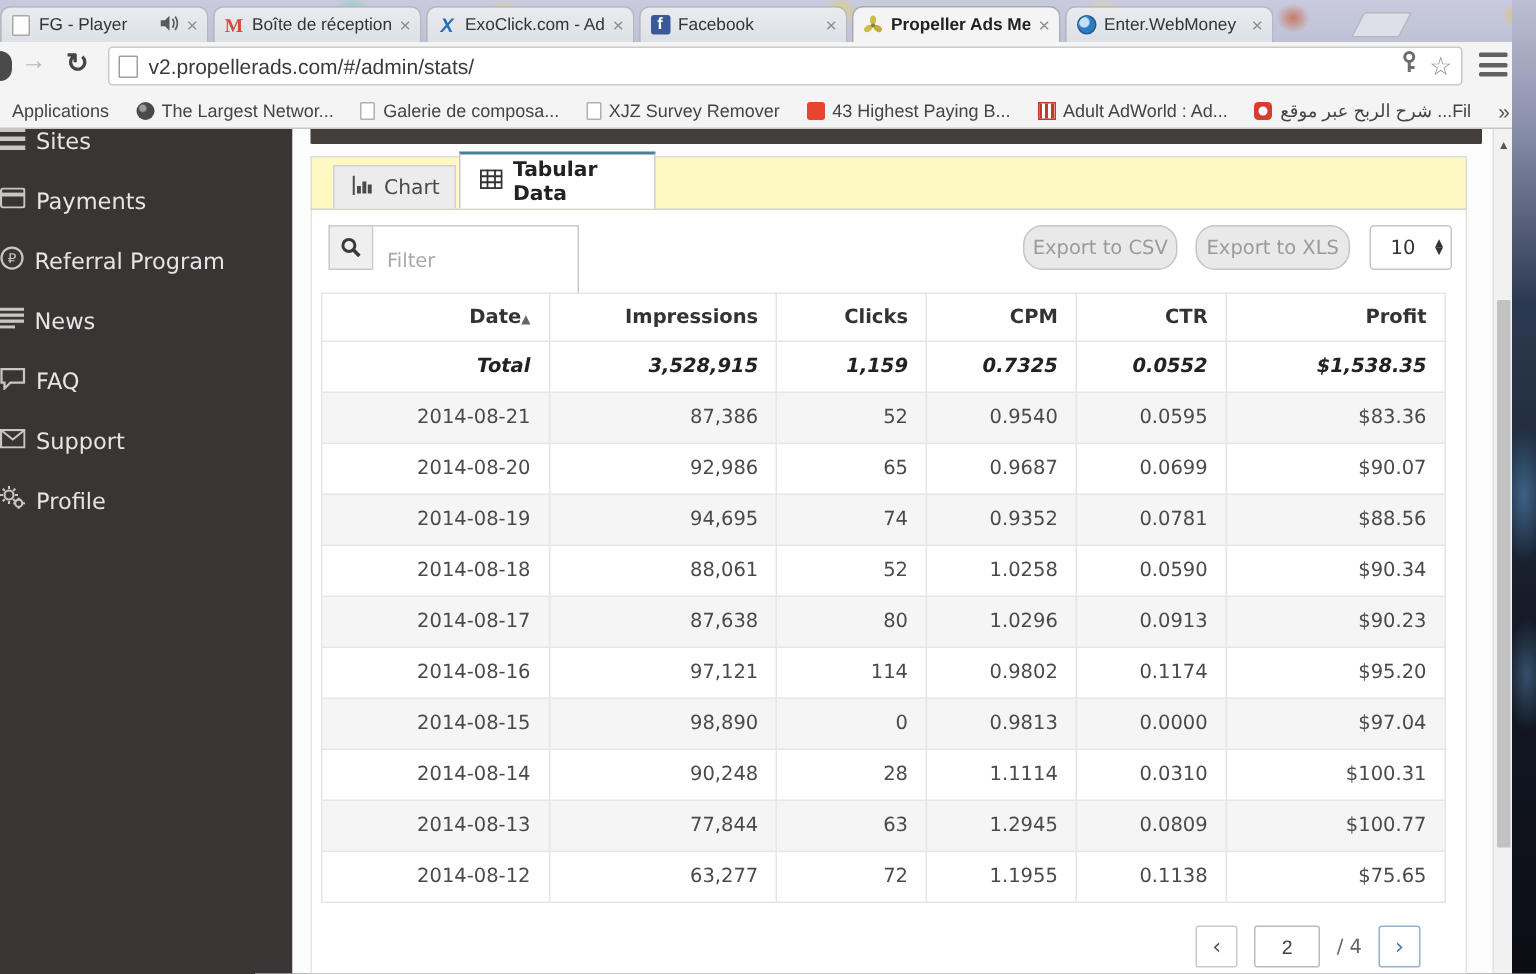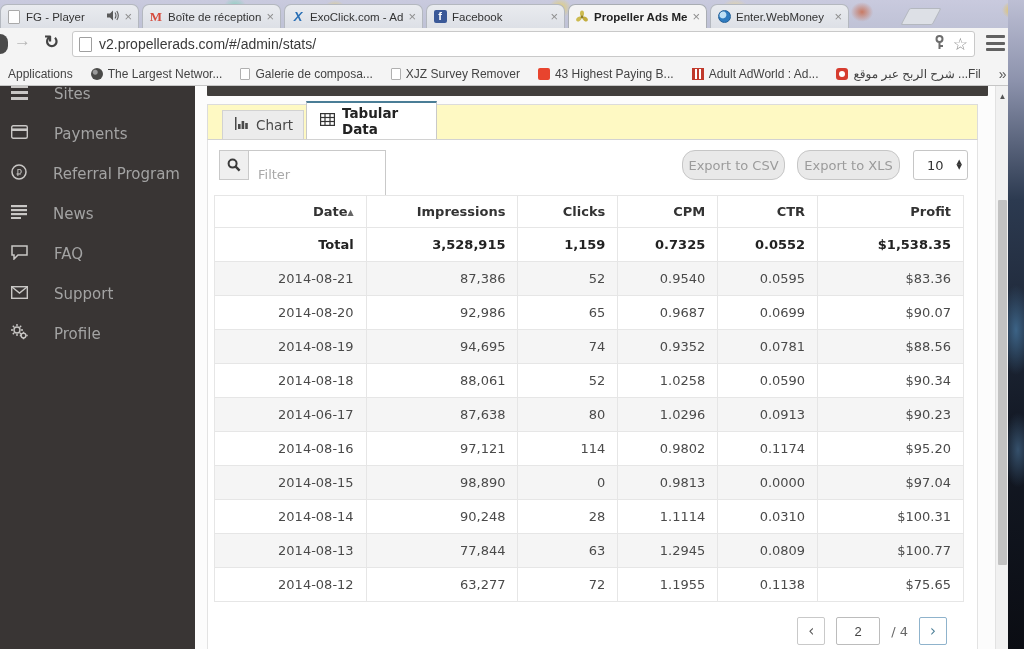--- a/index.html
+++ b/index.html
@@ -80,21 +80,21 @@
   .bi-page{width:10px;height:12px;background:#fff;border:1px solid #b0b0b0;border-radius:1px;box-sizing:border-box;}
   .bi-red-square{background:#e8442e;border-radius:2px;}
   .bi-red-stripes{background:repeating-linear-gradient(90deg,#c0392b 0 2px,#fff 2px 4px);border:1px solid #c0392b;box-sizing:border-box;}
   .bi-red-circle{background:#d63c2f;border-radius:3px;position:relative;}
   .bi-red-circle::after{content:"";position:absolute;left:3px;top:3px;width:6px;height:6px;border-radius:50%;background:#fff;}
   .bm-overflow{margin-left:auto;color:#555;font-size:14px;}
   
   .page{position:absolute;left:0;top:86px;width:1008px;height:563px;background:#fbfbfb;}
   .sidebar{position:absolute;left:0;top:0;width:195px;height:563px;background:#393534;overflow:hidden;}
   .sideitems{margin-top:-12px;}
-  .sideitem{height:40px;display:flex;align-items:center;gap:26px;padding-left:11px;color:#a3a3a3;font-size:15px;cursor:pointer;font-family:"DejaVu Sans",sans-serif;}
+  .sideitem{height:40px;display:flex;align-items:center;gap:7px;padding-left:0;color:#e5e5e5;font-size:15px;cursor:pointer;font-family:"DejaVu Sans",sans-serif;}
   .sideitem svg{flex:none;}
   .pagemain{position:absolute;left:195px;top:0;width:800px;height:563px;background:#fcfcfc;}
   .darkbar{position:absolute;left:12px;right:7px;top:0;height:10px;background:#413e3c;border-radius:0 0 1px 1px;}
   
   .scrollbar{position:absolute;left:995px;top:0;width:13px;height:563px;background:#f1f1f1;border-left:1px solid #e2e2e2;box-sizing:border-box;}
   .sb-up{position:absolute;top:4px;left:0;width:13px;height:14px;color:#555;font-size:8px;text-align:center;line-height:14px;}
   .sb-thumb{position:absolute;top:114px;left:2px;width:9px;height:365px;background:#c2c2c2;border-radius:1px;}
   
   .navrow{position:absolute;left:12px;top:18px;width:771px;height:36px;background:#fef9c3;border:1px solid #dcdcdc;border-bottom:1px solid #d2d2d2;box-sizing:border-box;}
   .vtab{position:absolute;display:flex;align-items:center;gap:7px;font-size:13.5px;font-family:"DejaVu Sans",sans-serif;cursor:pointer;box-sizing:border-box;}
@@ -112,21 +112,21 @@
   .btn-xls{left:589px;width:103px;}
   .sizer{position:absolute;left:705px;top:10px;width:55px;height:30px;background:#fff;border:1px solid #c6c6c6;border-radius:3px;box-sizing:border-box;display:flex;align-items:center;font-size:13px;color:#333;font-family:"DejaVu Sans",sans-serif;cursor:pointer;}
   .sizer .val{flex:1;text-align:center;}
   .spin{display:flex;flex-direction:column;line-height:5px;font-size:7px;color:#333;padding-right:5px;}
   
   .datatable{position:absolute;left:6px;top:55px;width:750px;border-collapse:collapse;font-family:"DejaVu Sans",sans-serif;font-size:13px;}
   .datatable td,.datatable th{border:1px solid #e6e6e6;padding:0 12px;height:33px;color:#4a4a4a;}
   .datatable th{font-weight:bold;color:#333;height:31px;background:#fff;}
   .datatable .c0{text-align:right;padding-left:10px;}
   .c1,.c2,.c3,.c4,.c5{text-align:right;}
-  .totalrow td{font-weight:bold;color:#222;background:#fff;}
+  .totalrow td{font-weight:bold;color:#222;background:#fff;font-style:italic;}
   tr.zebra td{background:#f5f5f5;}
   .sortmark{float:right;font-size:8px;color:#666;margin-top:4px;}
   
   .pager{position:absolute;right:30px;top:477px;display:flex;align-items:center;gap:11px;font-family:"DejaVu Sans",sans-serif;}
   .pgbtn{width:26px;height:26px;border:1px solid #c9c9c9;background:#fff;display:flex;align-items:center;justify-content:center;font-size:15px;color:#555;border-radius:2px;cursor:pointer;}
   .pgnext{border-color:#8fb3cc;color:#4a7d96;}
   .pginput{width:44px;height:28px;border:1px solid #bcbcbc;border-radius:2px;text-align:center;font-size:13px;color:#444;box-sizing:border-box;background:#fff;}
   .pgtotal{font-size:13px;color:#666;}
 </style>
 </head>
@@ -411,21 +411,21 @@
               </tr>
               <tr>
                 <td class="c0">2014-08-18</td>
                 <td class="c1">88,061</td>
                 <td class="c2">52</td>
                 <td class="c3">1.0258</td>
                 <td class="c4">0.0590</td>
                 <td class="c5">$90.34</td>
               </tr>
               <tr class="zebra">
-                <td class="c0">2014-06-17</td>
+                <td class="c0">2014-08-17</td>
                 <td class="c1">87,638</td>
                 <td class="c2">80</td>
                 <td class="c3">1.0296</td>
                 <td class="c4">0.0913</td>
                 <td class="c5">$90.23</td>
               </tr>
               <tr>
                 <td class="c0">2014-08-16</td>
                 <td class="c1">97,121</td>
                 <td class="c2">114</td>

